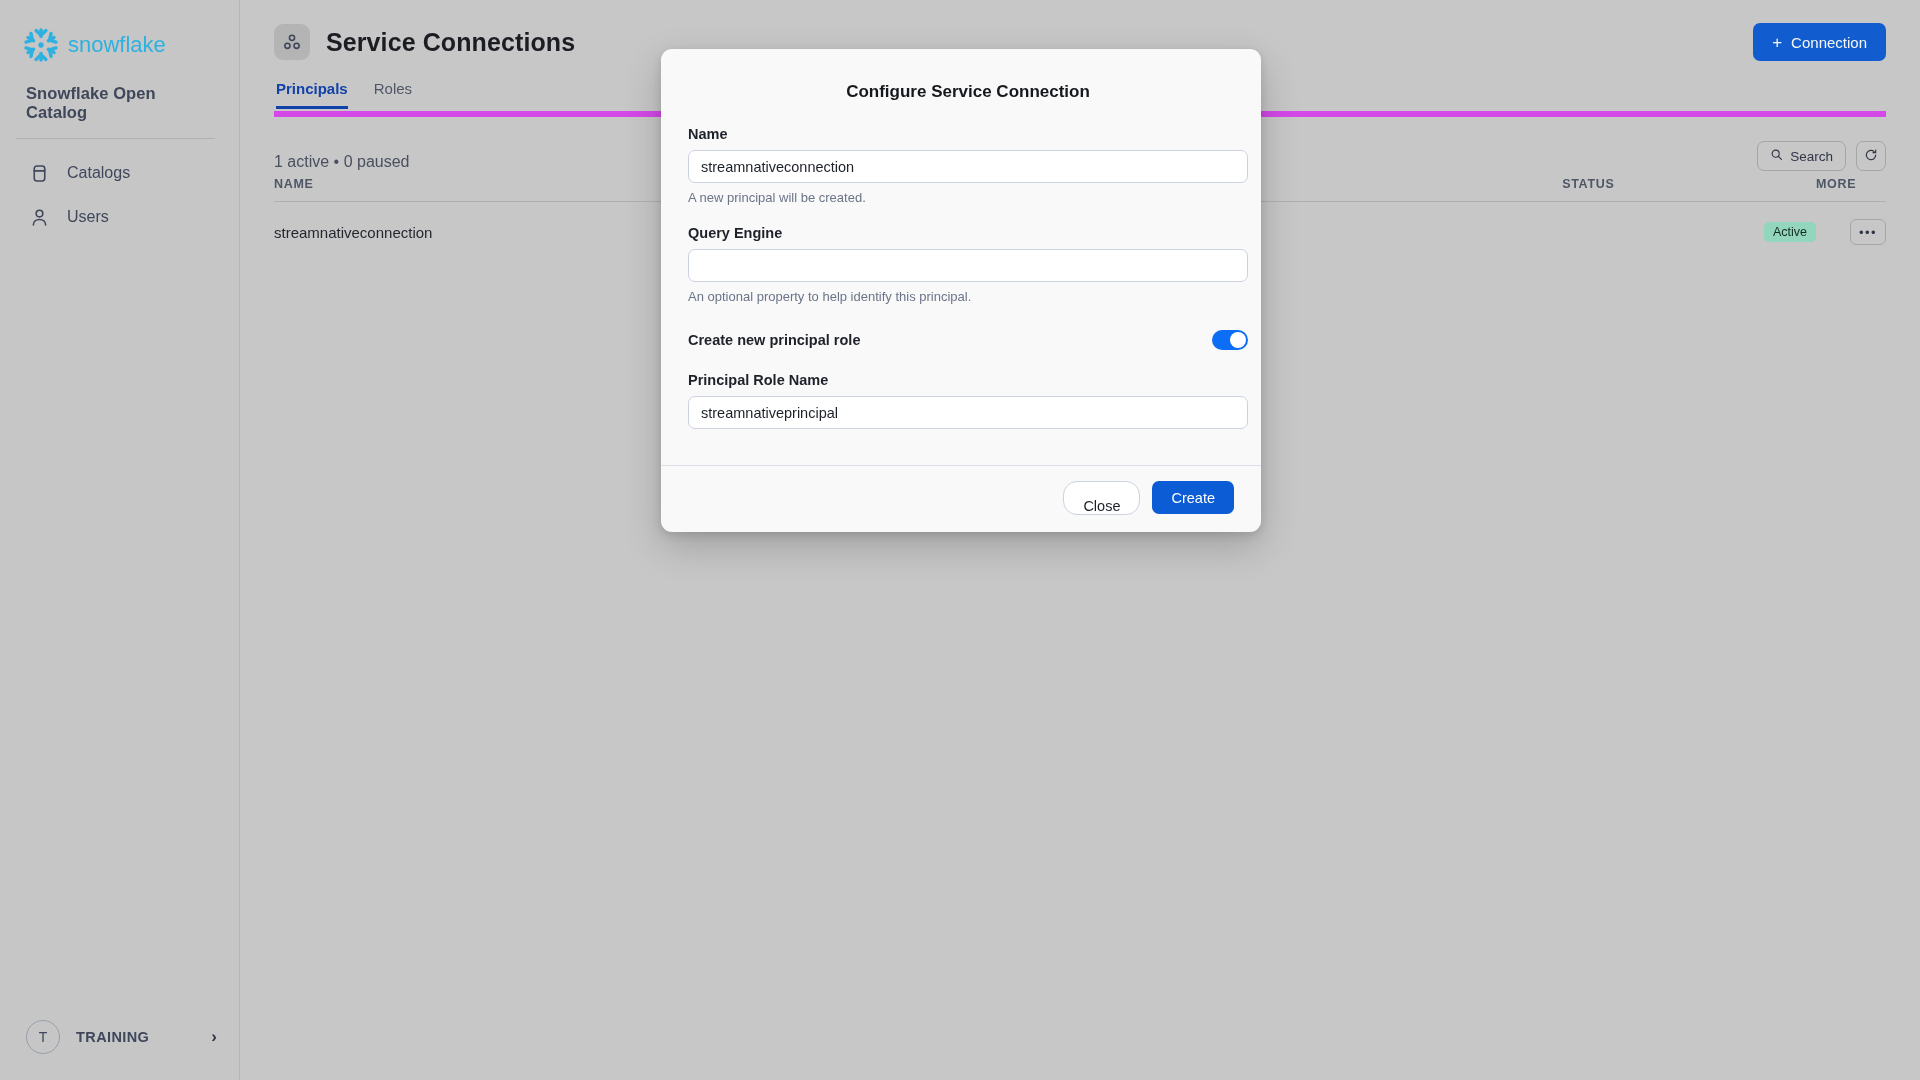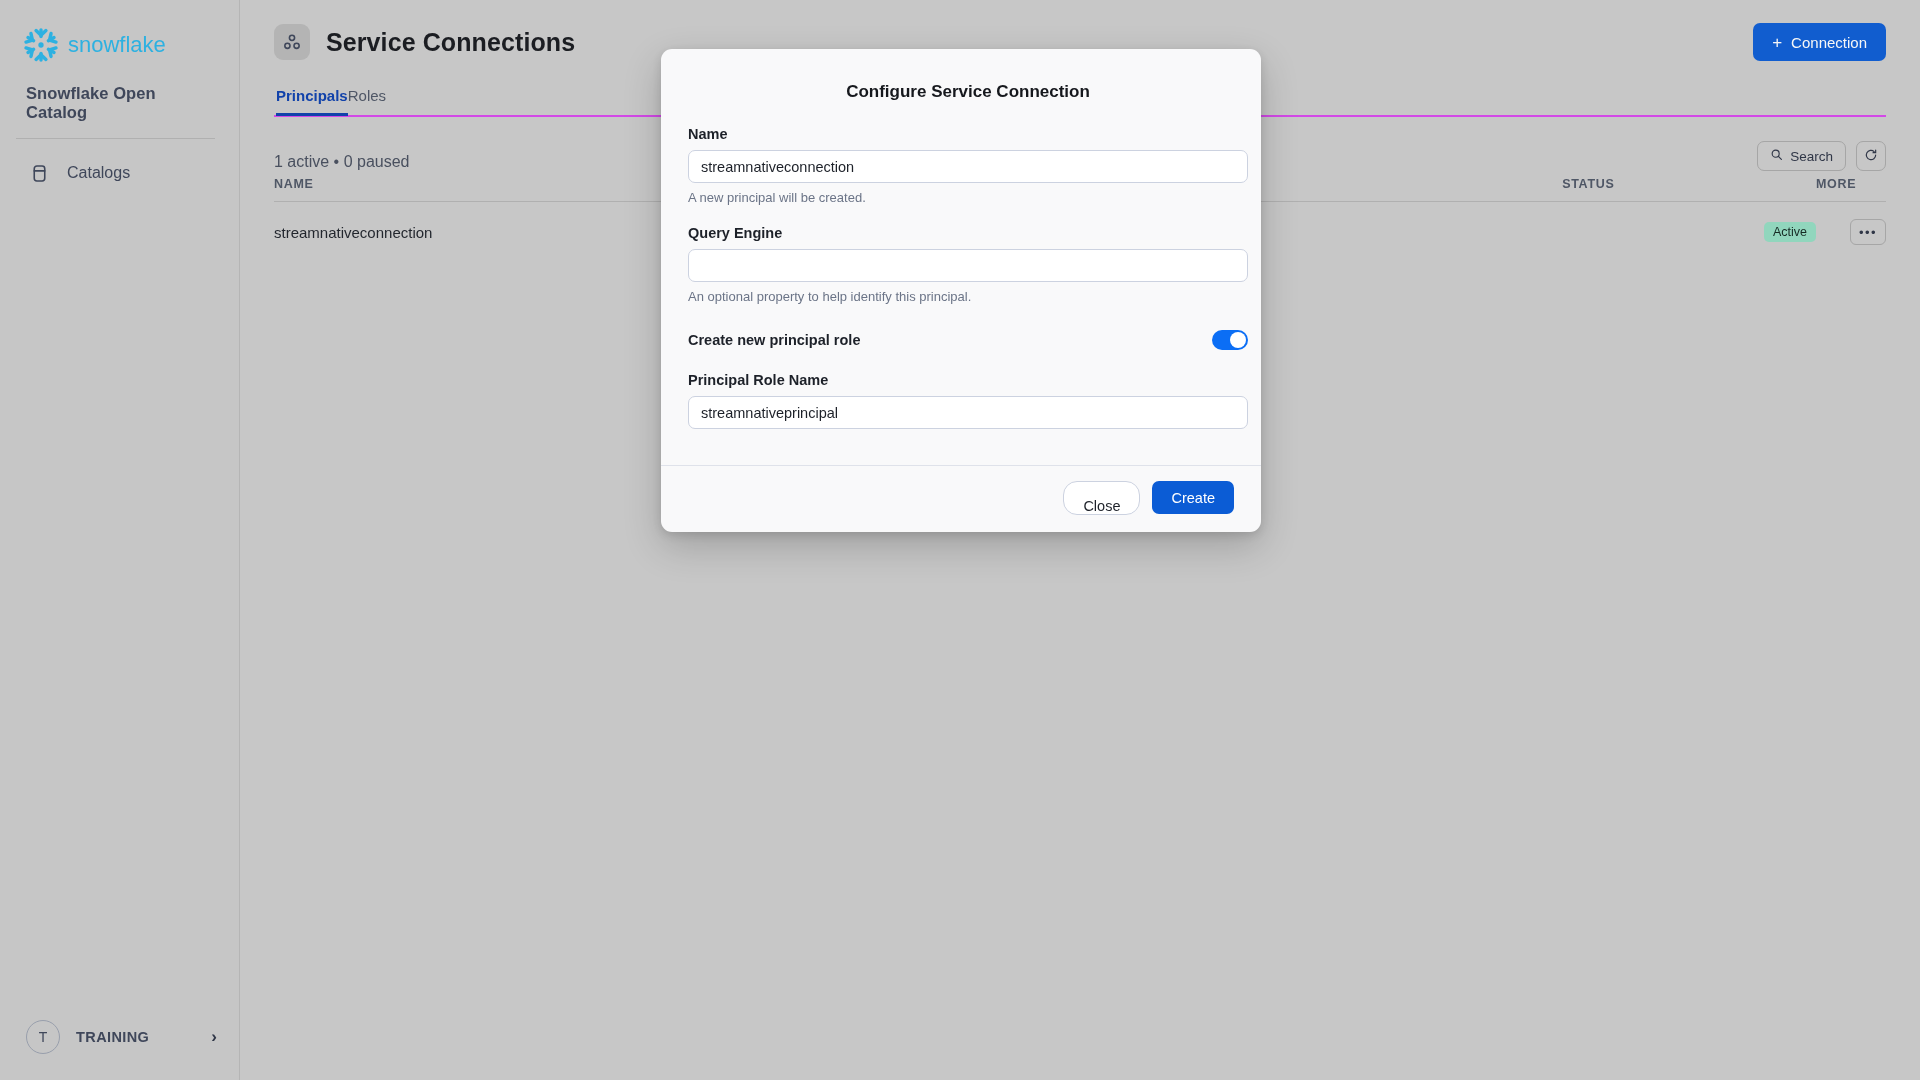--- a/index.html
+++ b/index.html
@@ -159,23 +159,24 @@
     display: flex;
     align-items: center;
     gap: 9px;
     cursor: pointer;
   }
   .btn-primary .plus { font-size: 17px; line-height: 1; }
 
   
   .tabs {
     display: flex;
-    border-bottom: 2px solid #d946ef;
+    gap: 26px;
+    border-bottom: 6px solid #d946ef;
     height: 41px;
-    align-items: flex-end;
+    align-items: center;
     padding-left: 2px;
   }
   .tab {
     font-size: 15px;
     color: #4d5565;
     padding-bottom: 9px;
     cursor: pointer;
     border-bottom: 3px solid transparent;
     margin-bottom: -1px;
   }
@@ -423,20 +424,29 @@
         <span class="nav-ico">
           <svg width="21" height="21" viewBox="0 0 24 24" fill="none" stroke="#3c4459" stroke-width="1.8" stroke-linecap="round">
             <rect x="6" y="3.5" width="12" height="17" rx="3"></rect>
             <path d="M6 9 h12"></path>
           </svg>
         </span>
         <span>Catalogs</span>
       </div>
 
 
+      <div class="nav-item">
+        <span class="nav-ico">
+          <svg width="21" height="21" viewBox="0 0 24 24" fill="none" stroke="#3c4459" stroke-width="1.8" stroke-linecap="round">
+            <circle cx="12" cy="7.5" r="3.8"></circle>
+            <path d="M5 20.5c0-4 3.1-6.2 7-6.2s7 2.2 7 6.2"></path>
+          </svg>
+        </span>
+        <span>Users</span>
+      </div>
 
     </nav>
 
     <div class="sidebar-footer">
       <span class="avatar">T</span>
       <span class="footer-name">TRAINING</span>
       <span class="footer-chevron">›</span>
     </div>
 
   </aside>

